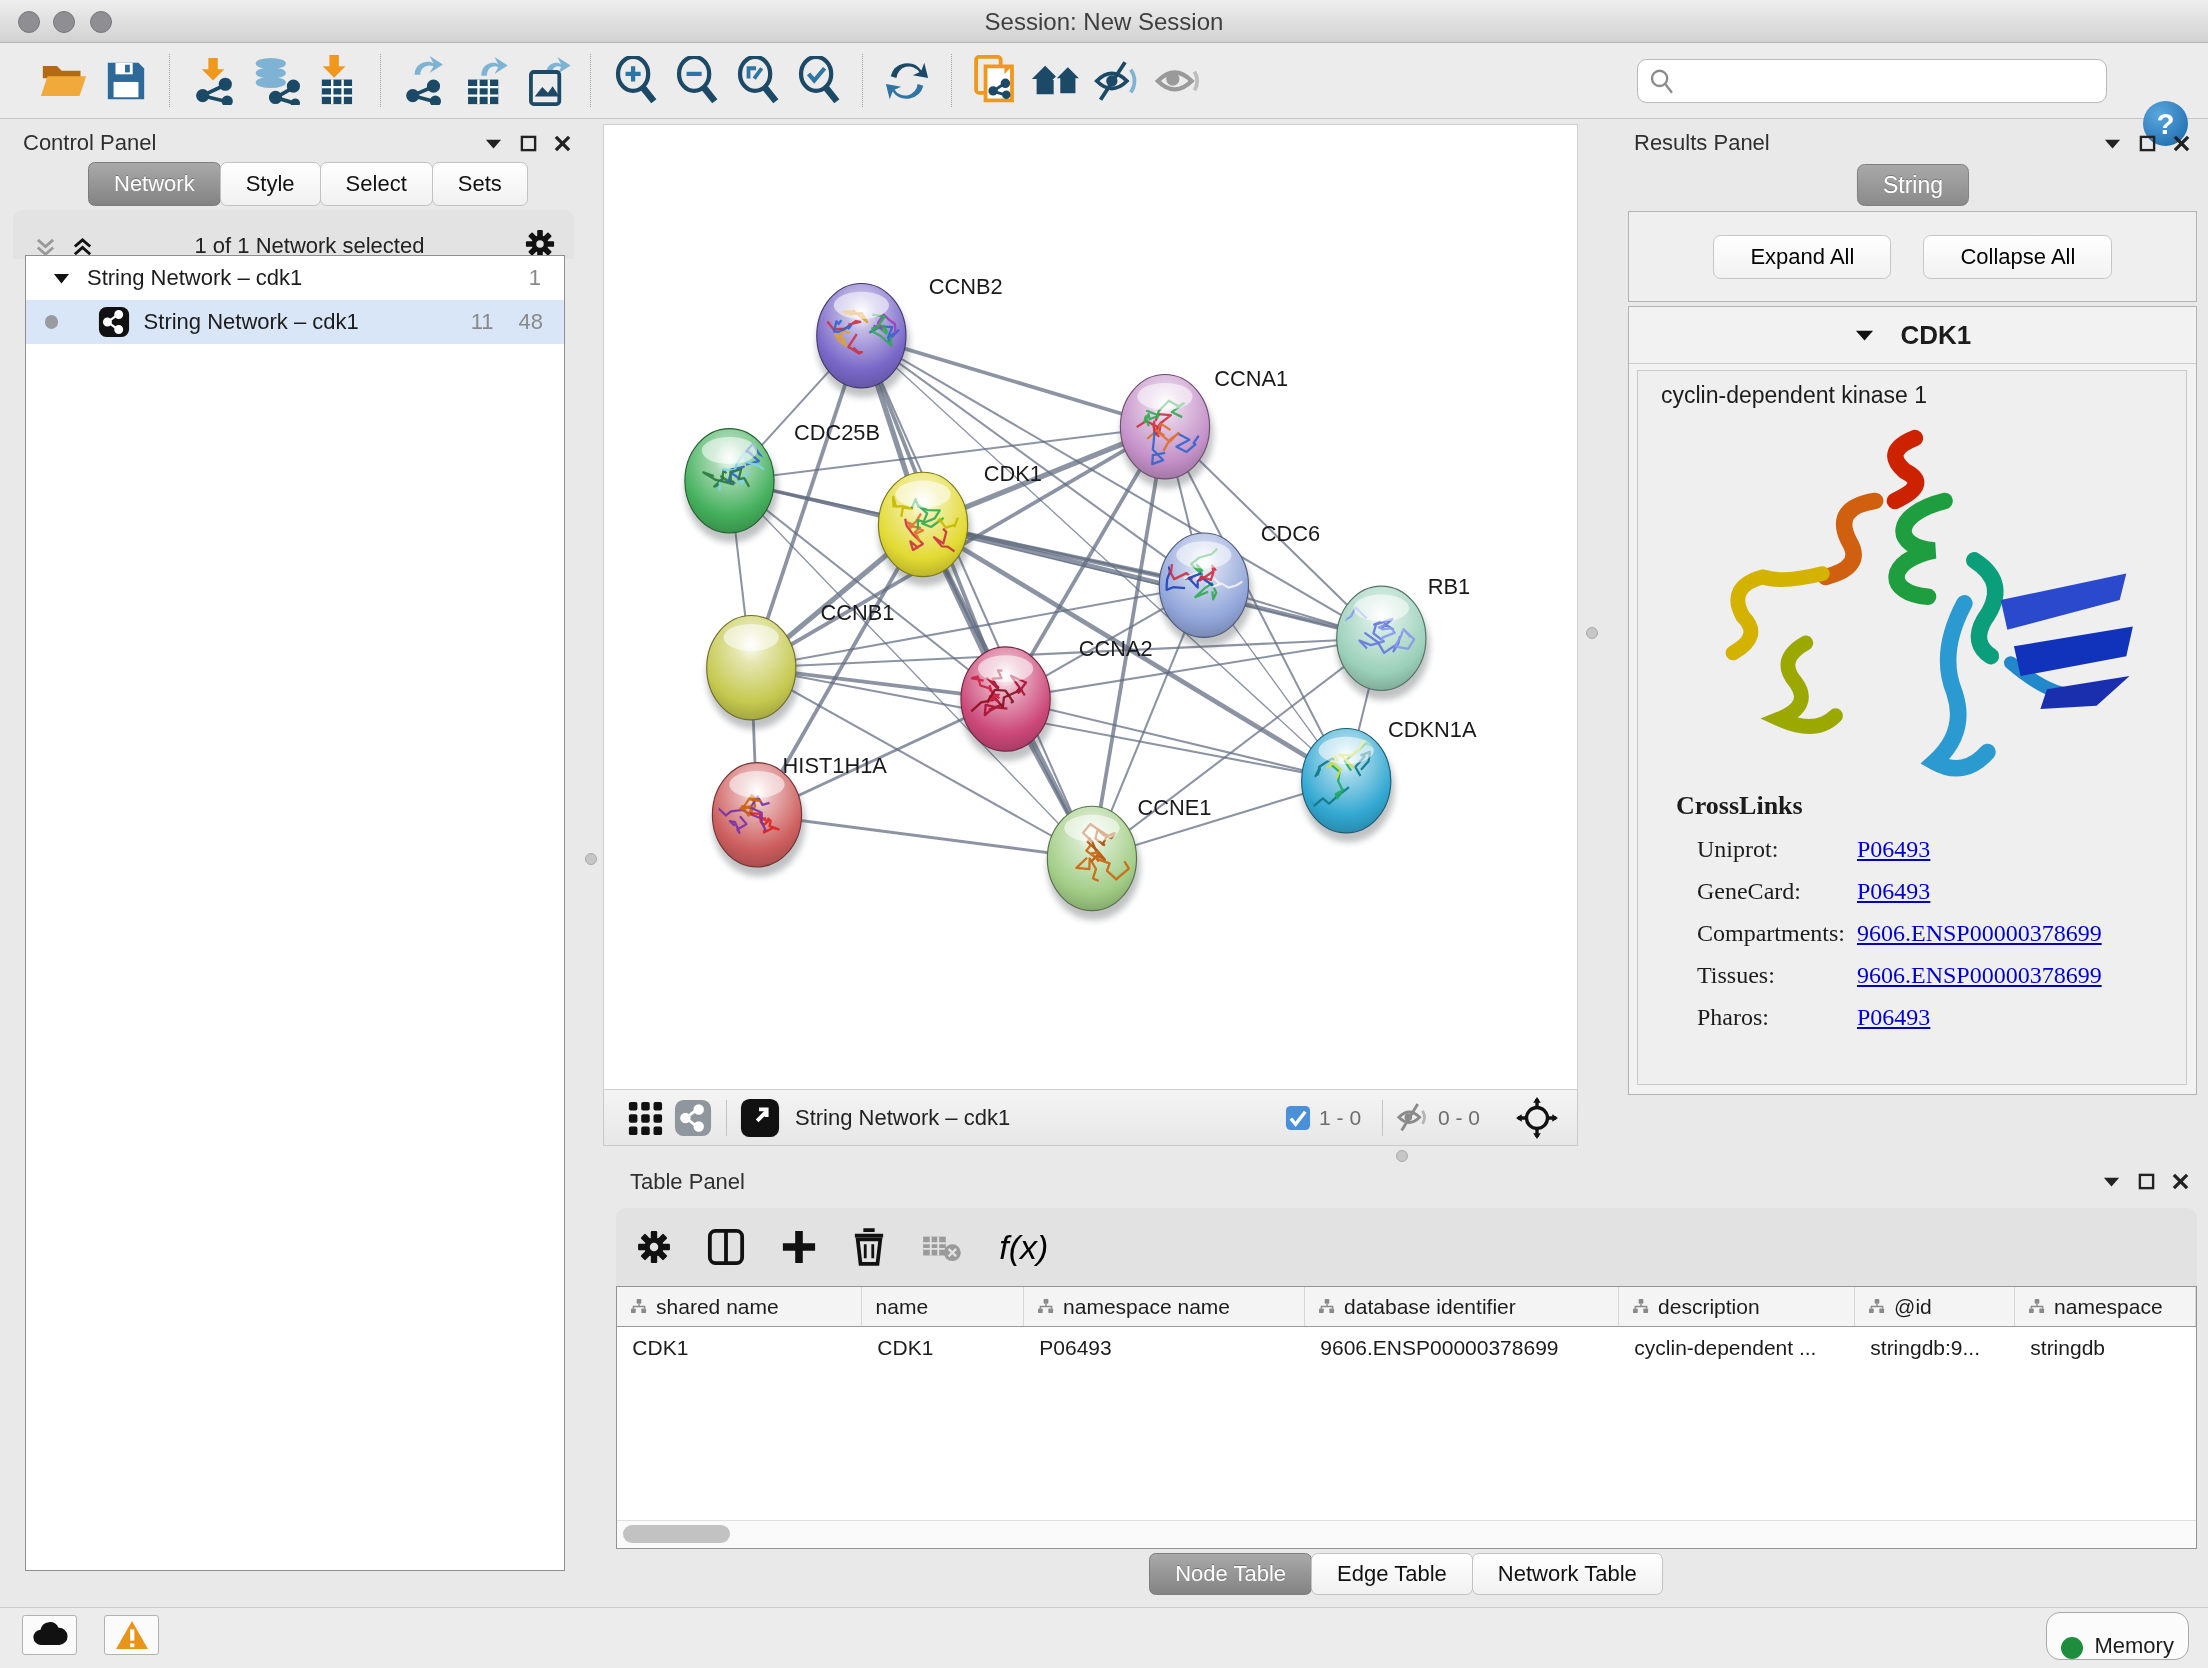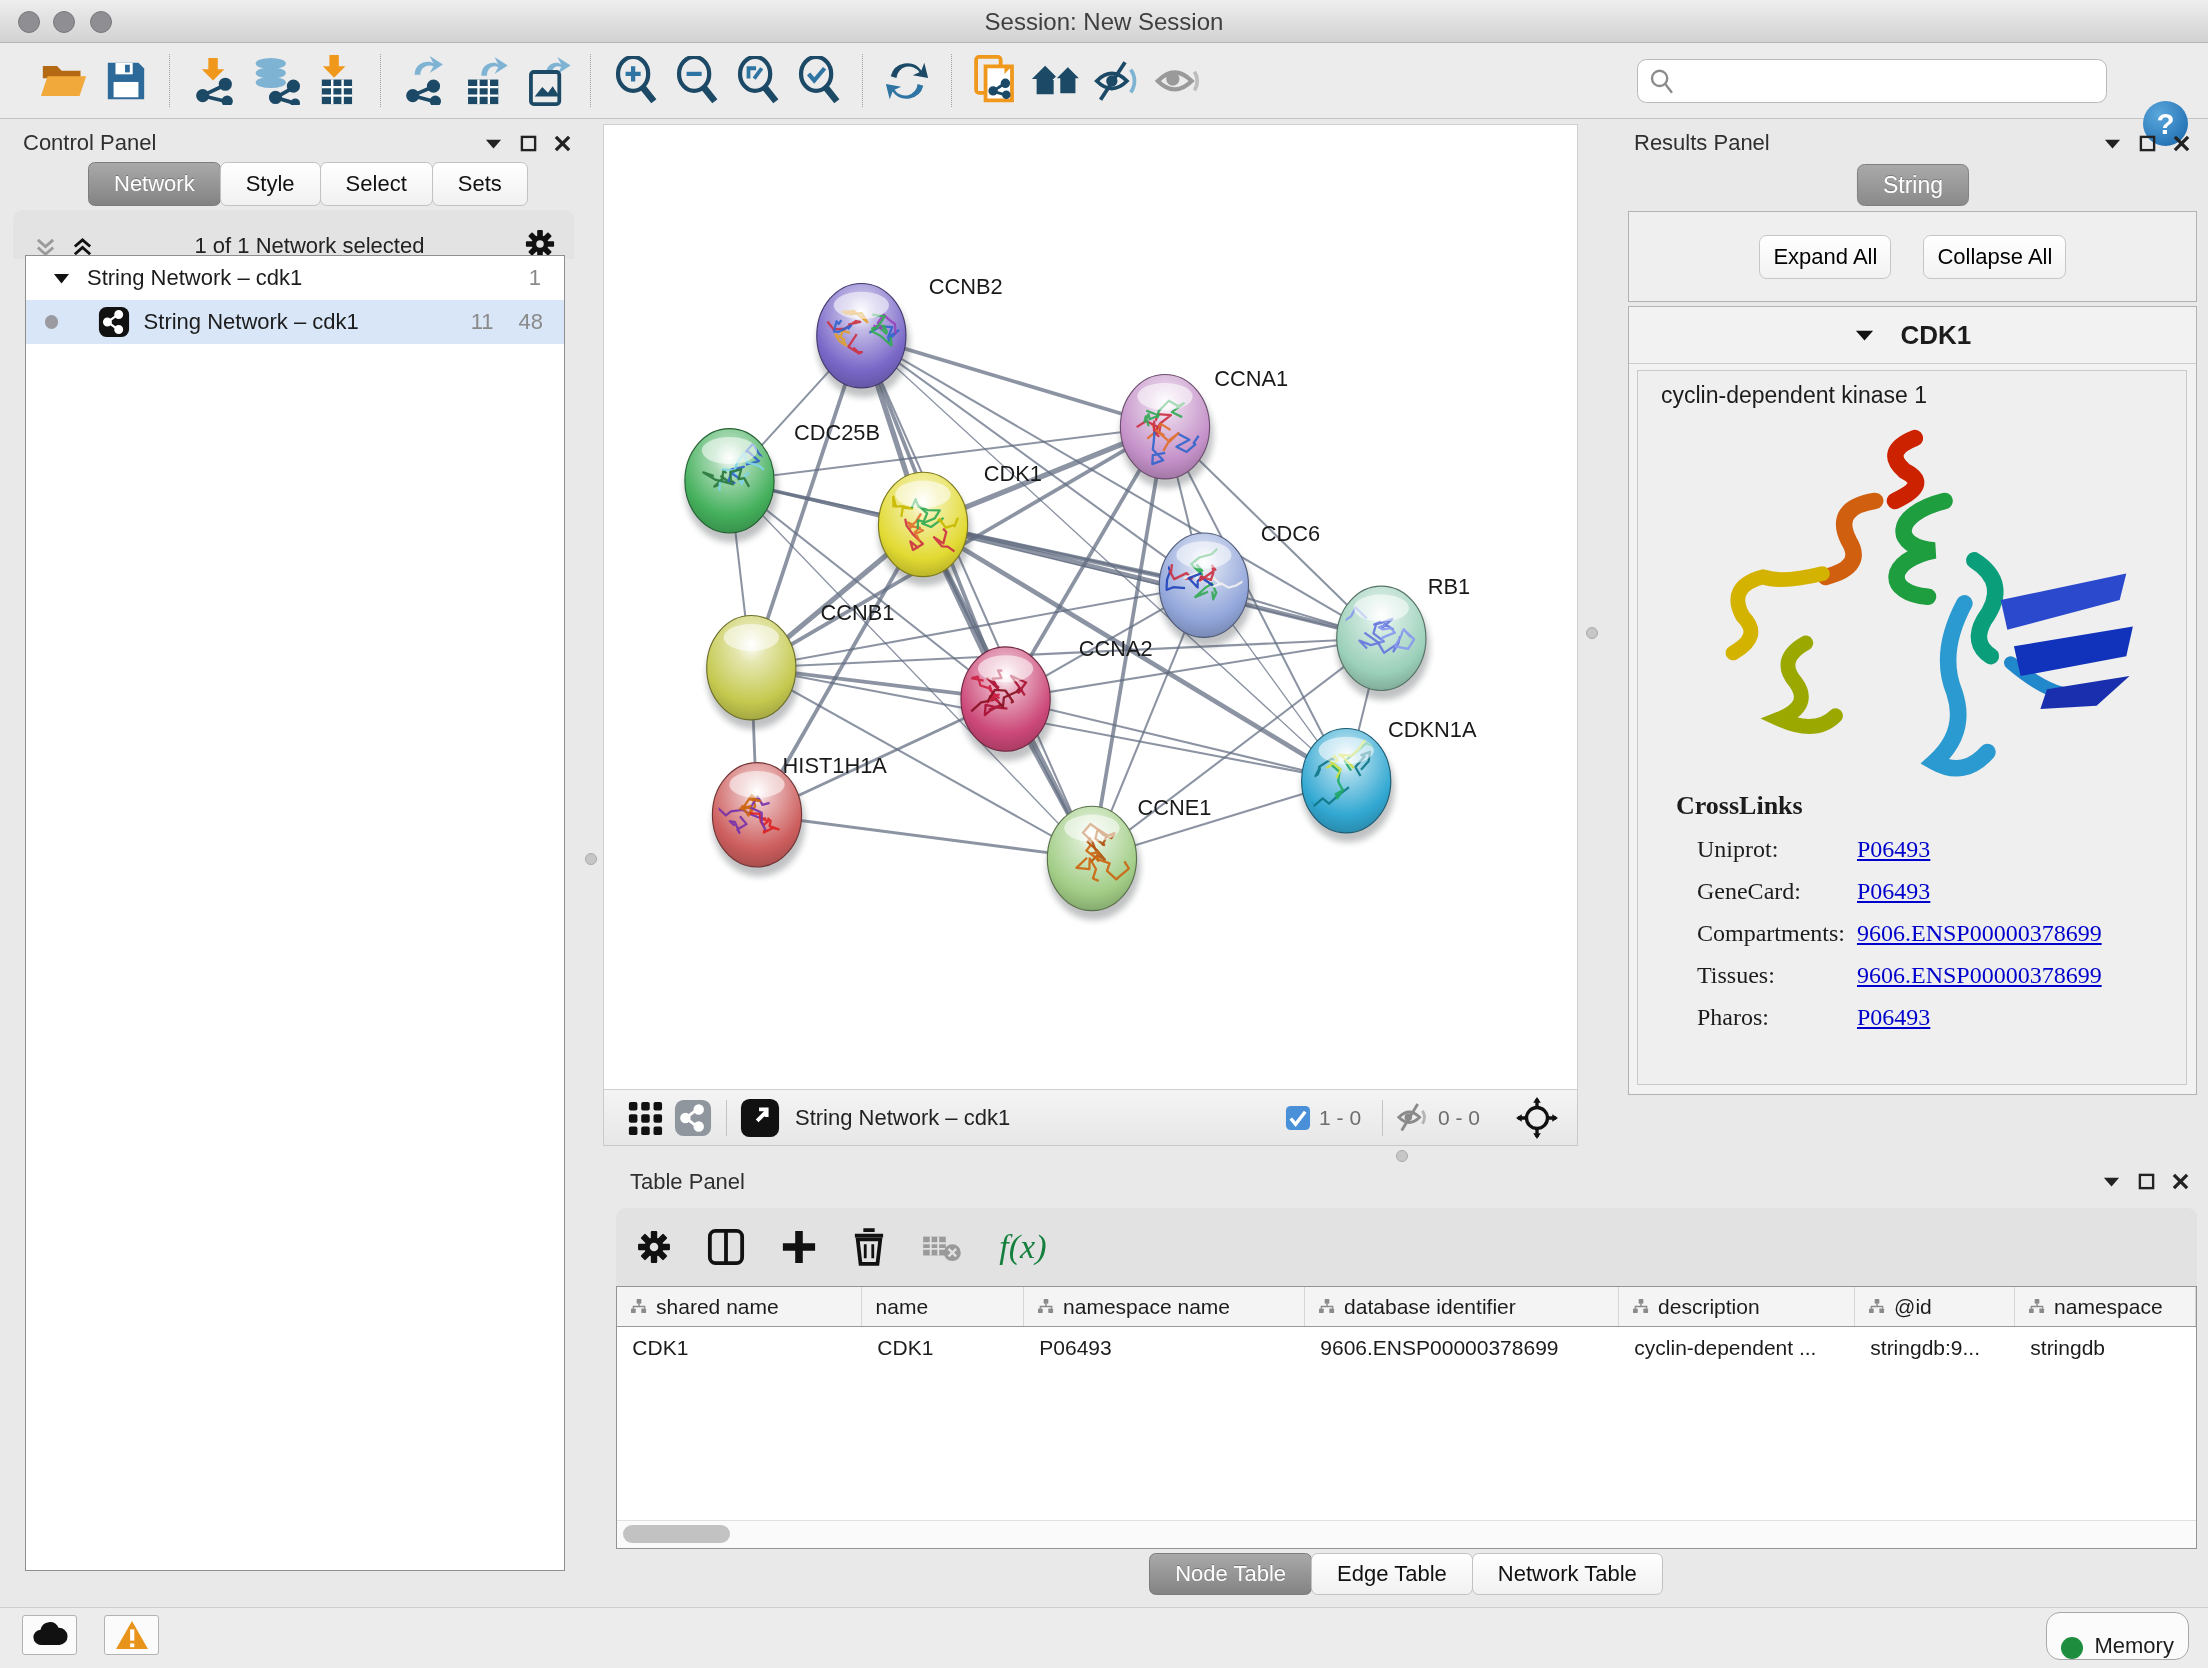--- a/index.html
+++ b/index.html
@@ -67,21 +67,21 @@
   .results-panel { position:absolute; left:1617px; top:119px; width:592px; height:1488px; }
   .rp-header { position:absolute; left:17px; right:19px; top:11.4px; display:flex;
     justify-content:space-between; align-items:center; }
   .string-badge { position:absolute; left:50%; transform:translateX(-50%); top:45px;
     padding:6.7px 25px; font-size:23px; color:#fff; border-radius:7.6px;
     background:linear-gradient(#a9a9a9,#8a8a8a); border:1px solid #7f7f7f;
     text-shadow:0 -1px 0 rgba(0,0,0,.25); }
   .rp-btnbox { position:absolute; left:11.4px; top:92px; width:569px; height:91px;
     background:#efefef; border:1.9px solid #b2b2b2; display:flex; align-items:center;
     justify-content:center; gap:32px; }
-  .rp-btn { height:44px; padding:0 13px; font-size:22px; display:flex; align-items:center;
+  .rp-btn { height:44px; padding:0 36px; font-size:22px; display:flex; align-items:center;
     background:linear-gradient(#ffffff,#f2f2f2); border:1px solid #c6c6c6; border-radius:7.6px; }
   .rp-section { position:absolute; left:11.4px; top:187px; width:569px; height:789px;
     background:#f2f2f2; border:1.9px solid #b2b2b2; }
   .rp-sec-head { height:57px; display:flex; align-items:center; justify-content:center;
     gap:25px; border-bottom:1px solid #cccccc; }
   .rp-sec-head .pname { font-size:26px; font-weight:bold; }
   .rp-body { position:absolute; left:7.6px; top:63px; width:550px; height:715px;
     background:#efefef; border:1px solid #c9c9c9; }
   .rp-desc { font-size:23px; padding:11.4px 0 0 23px; }
   .crosslinks { font-family:"Liberation Serif", serif; position:absolute; left:0; top:420px;
@@ -931,21 +931,21 @@
         </svg>
     </span>
     <span>
       <svg width="42" height="32" viewBox="0 0 44 34">
           <rect x="2" y="6" width="24" height="20" fill="#9a9a9a"></rect>
           <path d="M2 13h24M2 19h24M10 6v20M18 6v20" stroke="#e2e2e2" stroke-width="2"></path>
           <circle cx="33" cy="23" r="9" fill="#9a9a9a"></circle>
           <path d="M29 19l8 8M37 19l-8 8" stroke="#e2e2e2" stroke-width="2.5"></path>
         </svg>
     </span>
-    <span style="font-family:Liberation Serif, serif; font-style:italic; font-size:34px; color:#15803d;">f(x)</span>
+    <span style="font-family:Liberation Sans, sans-serif; font-style:italic; font-size:34px; color:#000000;">f(x)</span>
   </div>
   <div class="tp-table">
     <div class="t-headrow" id="table-head">
         <div class="t-hcell" style="width: 245px; flex: 0 0 245px;">
           <span>
             <svg width="16" height="16" viewBox="0 0 17 17">
               <g fill="#8a8a8a">
                 <rect x="6" y="0" width="5" height="5" rx="1"></rect>
                 <rect x="0" y="10" width="5" height="5" rx="1"></rect>
                 <rect x="11" y="10" width="5" height="5" rx="1"></rect>

